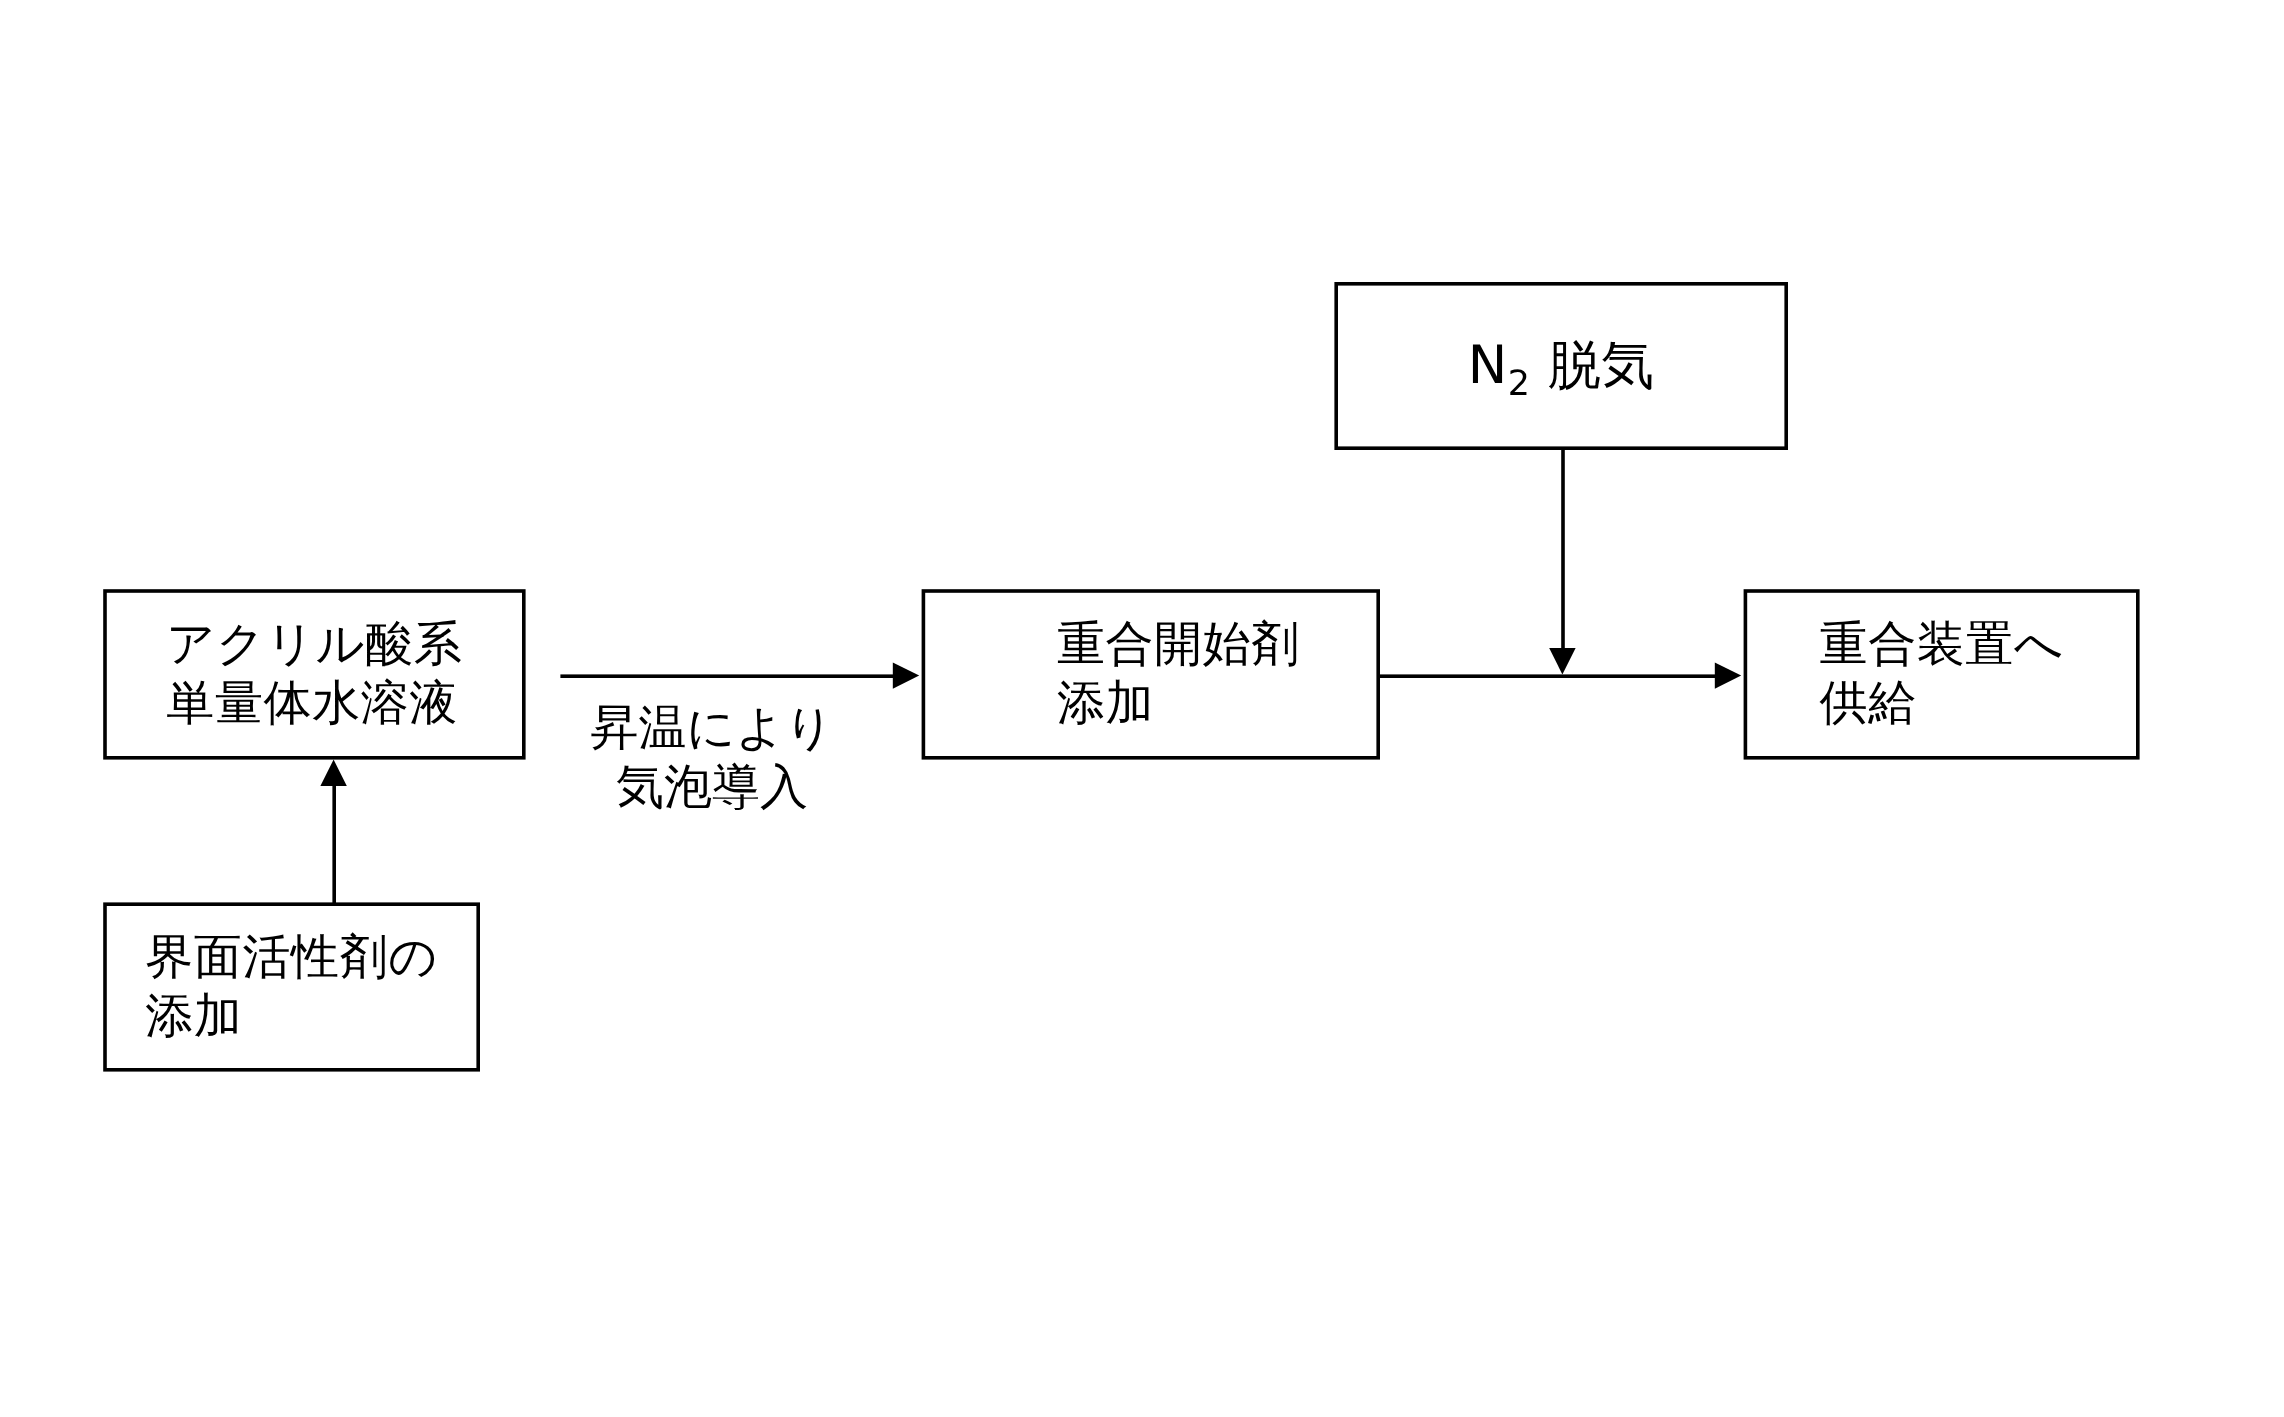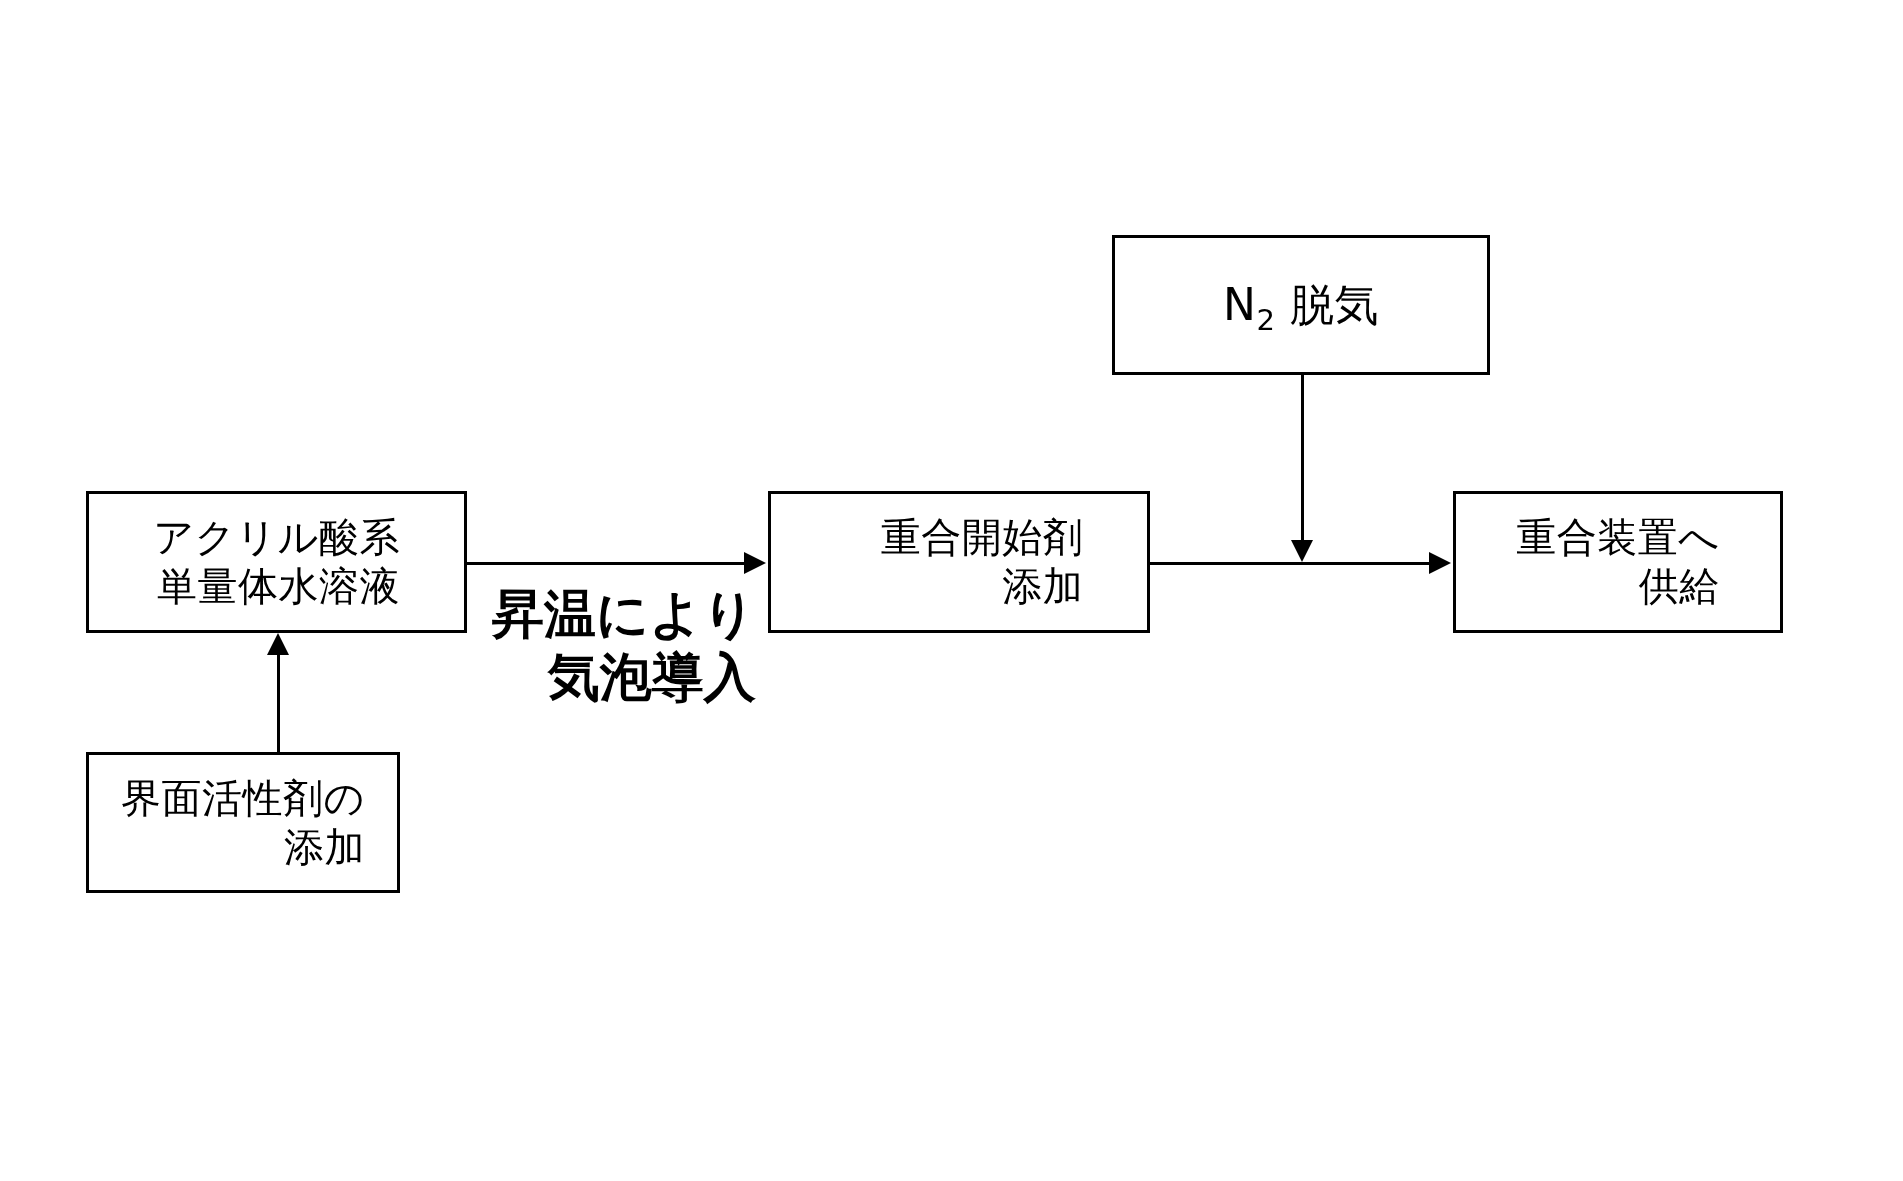--- a/index.html
+++ b/index.html
@@ -18,32 +18,32 @@
     overflow: hidden;
   }
   .node {
     position: absolute;
     box-sizing: border-box;
     border: 3px solid #000000;
     background: #ffffff;
     display: flex;
     align-items: center;
     justify-content: center;
-    text-align: right;
+    text-align: left;
     color: #000000;
   }
   .node .node-label {
     font-size: 40px;
     line-height: 1.22;
     letter-spacing: 0.5px;
     white-space: pre-line;
     font-weight: 400;
   }
   
-  #node-monomer      { left: 86px;   top: 491px; width: 381px; height: 142px; }
+  #node-monomer      { left: 86px;   top: 491px; width: 352px; height: 142px; }
   #node-surfactant   { left: 86px;   top: 752px; width: 314px; height: 141px; }
   #node-initiator    { left: 768px;  top: 491px; width: 382px; height: 142px; padding-left: 46px; }
   #node-n2           { left: 1112px; top: 235px; width: 378px; height: 140px; }
   #node-supply       { left: 1453px; top: 491px; width: 330px; height: 142px; }
 
   #node-n2 .node-label { font-size: 44px; }
   .sub {
     font-size: 0.66em;
     vertical-align: sub;
     line-height: 0;
@@ -83,25 +83,25 @@
 
   #conn-surfactant-monomer  { left: 277px;  top: 655px; height: 98px; }
   #head-surfactant-monomer  { left: 267px;  top: 633px; }
 
   #conn-n2-line             { left: 1301px; top: 375px; height: 165px; }
   #head-n2-line             { left: 1291px; top: 540px; }
 
   .edge-label {
     position: absolute;
     color: #000000;
-    font-size: 52px;
+    font-size: 40px;
     line-height: 1.22;
     white-space: pre-line;
-    text-align: right;
-    font-weight: 700;
+    text-align: center;
+    font-weight: 400;
   }
   #label-heating { left: 492px; top: 583px; }
 </style>
 </head>
 <body>
 
 <div id="canvas">
 
   <div class="node" id="node-monomer">
     <span class="node-label">アクリル酸系

